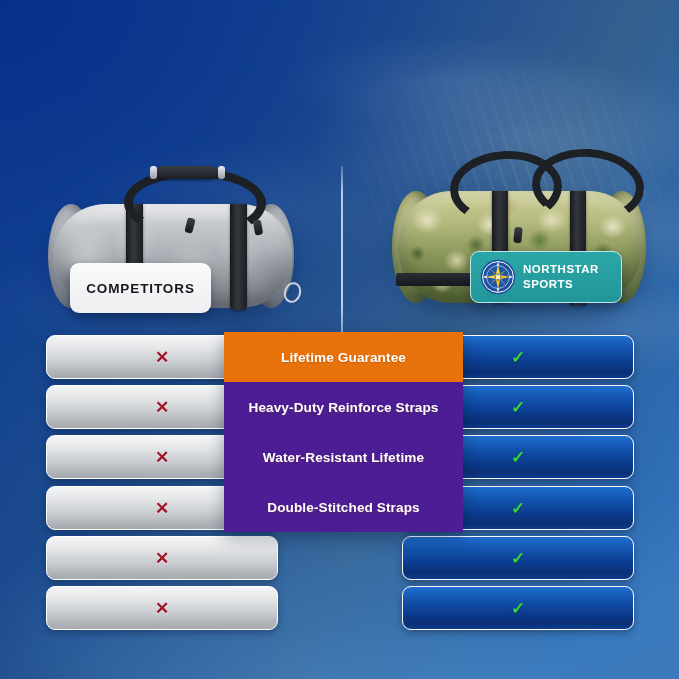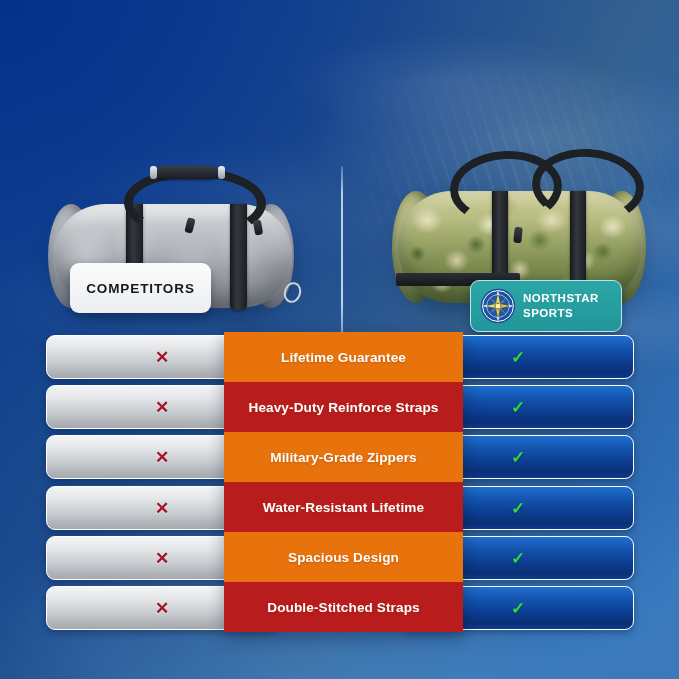--- a/index.html
+++ b/index.html
@@ -326,21 +326,21 @@
     align-items: center;
     justify-content: center;
     color: #16181c;
     font-size: 13.5px;
     font-weight: 600;
     letter-spacing: .9px;
   }
 
   .label-northstar {
     position: absolute;
-    left: 470px; top: 280px;
+    left: 470px; top: 251px;
     width: 152px; height: 52px;
     border-radius: 9px;
     background: linear-gradient(180deg, #2ba6a6 0%, #22969a 100%);
     border: 1.5px solid #bfe6e6;
     box-shadow: 0 4px 10px rgba(6,22,52,.36);
     display: flex;
     align-items: center;
     gap: 7px;
     padding-left: 9px;
     box-sizing: border-box;
@@ -415,21 +415,21 @@
     color: #ffffff;
     font-size: 13.6px;
     font-weight: 700;
     letter-spacing: .1px;
     text-align: center;
     text-shadow: 0 1px 2px rgba(120,52,0,.35);
     box-sizing: border-box;
     padding: 0 8px;
   }
   .feature-cell.dark  { background: #e8730d; }
-  .feature-cell.light { background: #b91c1c; }
+  .feature-cell.light { background: #4c1d95; }
 </style>
 </head>
 <body>
 
 <div class="infographic">
 
   <div class="sky-base"></div>
   <div class="sky-tint-left"></div>
   <div class="sky-tint-bottom"></div>
   <div class="sky-clouds"></div>
@@ -546,20 +546,18 @@
     <div class="side-panel panel-left" style="top:586px">
       <span class="mark-x">✕</span>
     </div>
     <div class="side-panel panel-right" style="top:586px">
       <span class="mark-check">✓</span>
     </div>
 
     <div class="center-col">
       <div class="feature-cell dark">Lifetime Guarantee</div>
       <div class="feature-cell light">Heavy-Duty Reinforce Straps</div>
-      <div class="feature-cell dark">Military-Grade Zippers</div>
       <div class="feature-cell light">Water-Resistant Lifetime</div>
-      <div class="feature-cell dark">Spacious Design</div>
       <div class="feature-cell light">Double-Stitched Straps</div>
     </div>
   </div>
 
 </div>
 
 </body></html>

